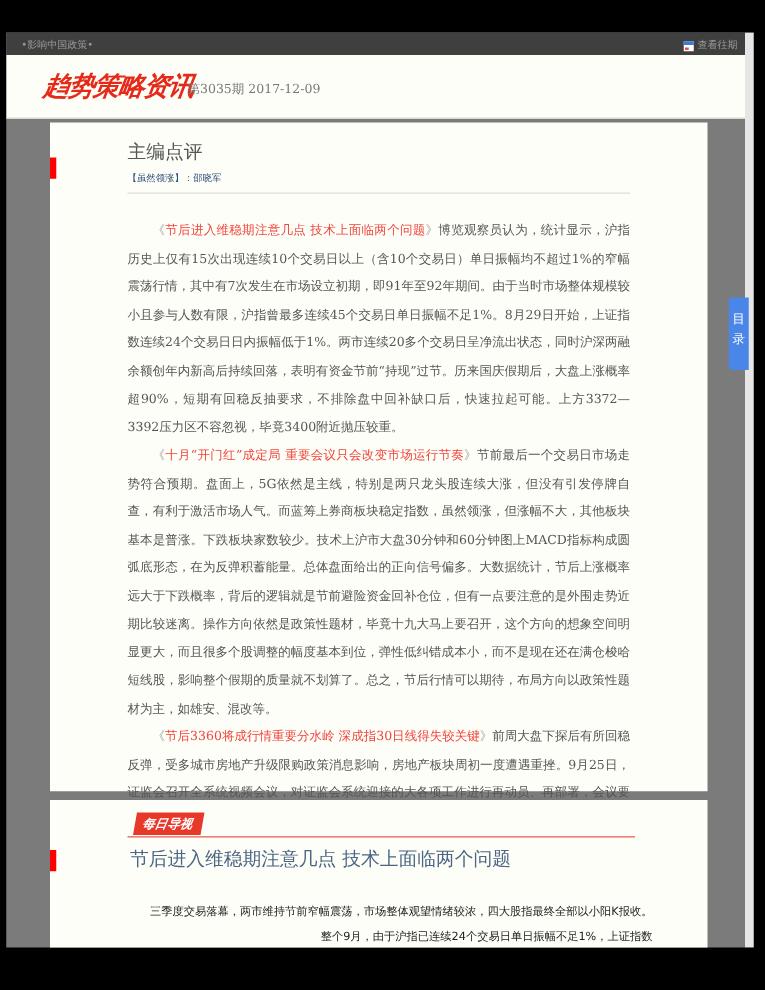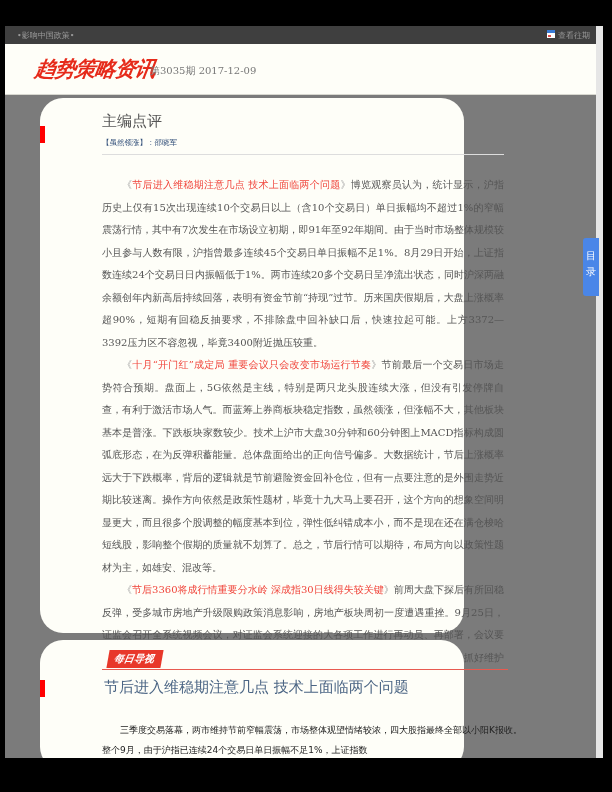--- a/index.html
+++ b/index.html
@@ -4,48 +4,48 @@
 <style>
   * { box-sizing: border-box; margin: 0; padding: 0; }
   html, body { width: 612px; height: 792px; overflow: hidden; background: #000; }
   body { position: relative; font-family: "DejaVu Serif", "Liberation Serif", serif; }
 
   .viewport { position: absolute; left: 5px; top: 26px; width: 598px; height: 732px; background: #7b7b7b; overflow: hidden; }
   .scrollbar { position: absolute; right: 0; top: 0; width: 7px; height: 100%; background: #e6e6e6; }
 
   .topbar { position: absolute; left: 0; top: 0; width: 591px; height: 18px; background: #3f3f3f; color: #9a9a9a; font-size: 8px; }
   .topbar .slogan { position: absolute; left: 12px; top: 4px; }
-  .topbar .archive { position: absolute; right: 6px; top: 4px; display: flex; align-items: flex-start; gap: 3px; cursor: pointer; }
+  .topbar .archive { position: absolute; right: 6px; top: 4px; display: flex; align-items: flex-end; gap: 3px; cursor: pointer; }
   .cal-icon { width: 8px; height: 8px; background: #fff; border-top: 3px solid #3a7bd5; position: relative; }
   .cal-icon::after { content: ""; position: absolute; left: 1px; top: 2px; width: 3px; height: 2px; background: #e05050; }
 
   .masthead { position: absolute; left: 0; top: 18px; width: 591px; height: 51px; background: #fefef8; border-bottom: 1px solid #d8d8d0; }
   .logo { position: absolute; left: 30px; top: 11px; font-family: "DejaVu Sans", sans-serif; font-weight: bold; font-style: italic; font-size: 21px; color: #e62a1a; letter-spacing: -1px; transform: skewX(-8deg); }
   .issue { position: absolute; left: 145px; top: 20px; font-size: 10px; color: #777; }
 
-  .card { position: absolute; left: 35px; width: 424px; background: #fefef8; border-radius: 23px; }
+  .card { position: absolute; left: 35px; width: 526px; background: #fefef8; }
   .card1 { top: 72px; height: 535px; }
   .card2 { top: 614px; height: 130px; }
 
   .red-mark { position: absolute; left: 0; width: 5px; height: 17px; background: #ff0000; }
 
   .section-title { position: absolute; left: 62px; top: 14px; font-size: 15px; color: #555; }
   .editor { position: absolute; left: 62px; top: 40px; font-size: 7.5px; color: #33507a; }
   .divider { position: absolute; left: 62px; top: 56px; width: 402px; height: 1px; background: #ddd; }
 
   .body-text { position: absolute; left: 62px; top: 76px; width: 402px; font-size: 10px; line-height: 22.5px; color: #555; text-align: justify; }
   .body-text p { text-indent: 2em; }
   .hl { color: #f0443a; }
   .quote { color: #999; }
 
   .daily-tag { position: absolute; left: 68px; top: 10px; background: #e8382a; color: #fff; font-family: "DejaVu Sans", sans-serif; font-weight: bold; font-style: italic; font-size: 10px; padding: 2px 8px 2px 6px; transform: skewX(-10deg); }
   .daily-line { position: absolute; left: 62px; top: 29px; width: 406px; height: 1px; background: #e85a50; }
   .news-title { position: absolute; left: 64px; top: 38px; font-size: 15px; color: #4b6584; }
   .news-body { position: absolute; left: 62px; top: 80px; width: 420px; font-family: "DejaVu Sans", sans-serif; font-size: 9px; line-height: 20px; color: #222; }
-  .news-body p { text-indent: 2em; }
+  .news-body p { text-indent: 2em; text-align: right; }
 
   .toc-tab { position: absolute; left: 583px; top: 238px; width: 16px; height: 58px; background: #4a86e8; border-radius: 3px 0 0 3px; color: #fff; font-family: "DejaVu Sans", sans-serif; font-size: 10px; line-height: 16px; text-align: center; padding-top: 10px; cursor: pointer; }
 </style>
 </head>
 <body>
 
 <div class="viewport">
 
   <div class="topbar">
     <span class="slogan">•影响中国政策•</span>

